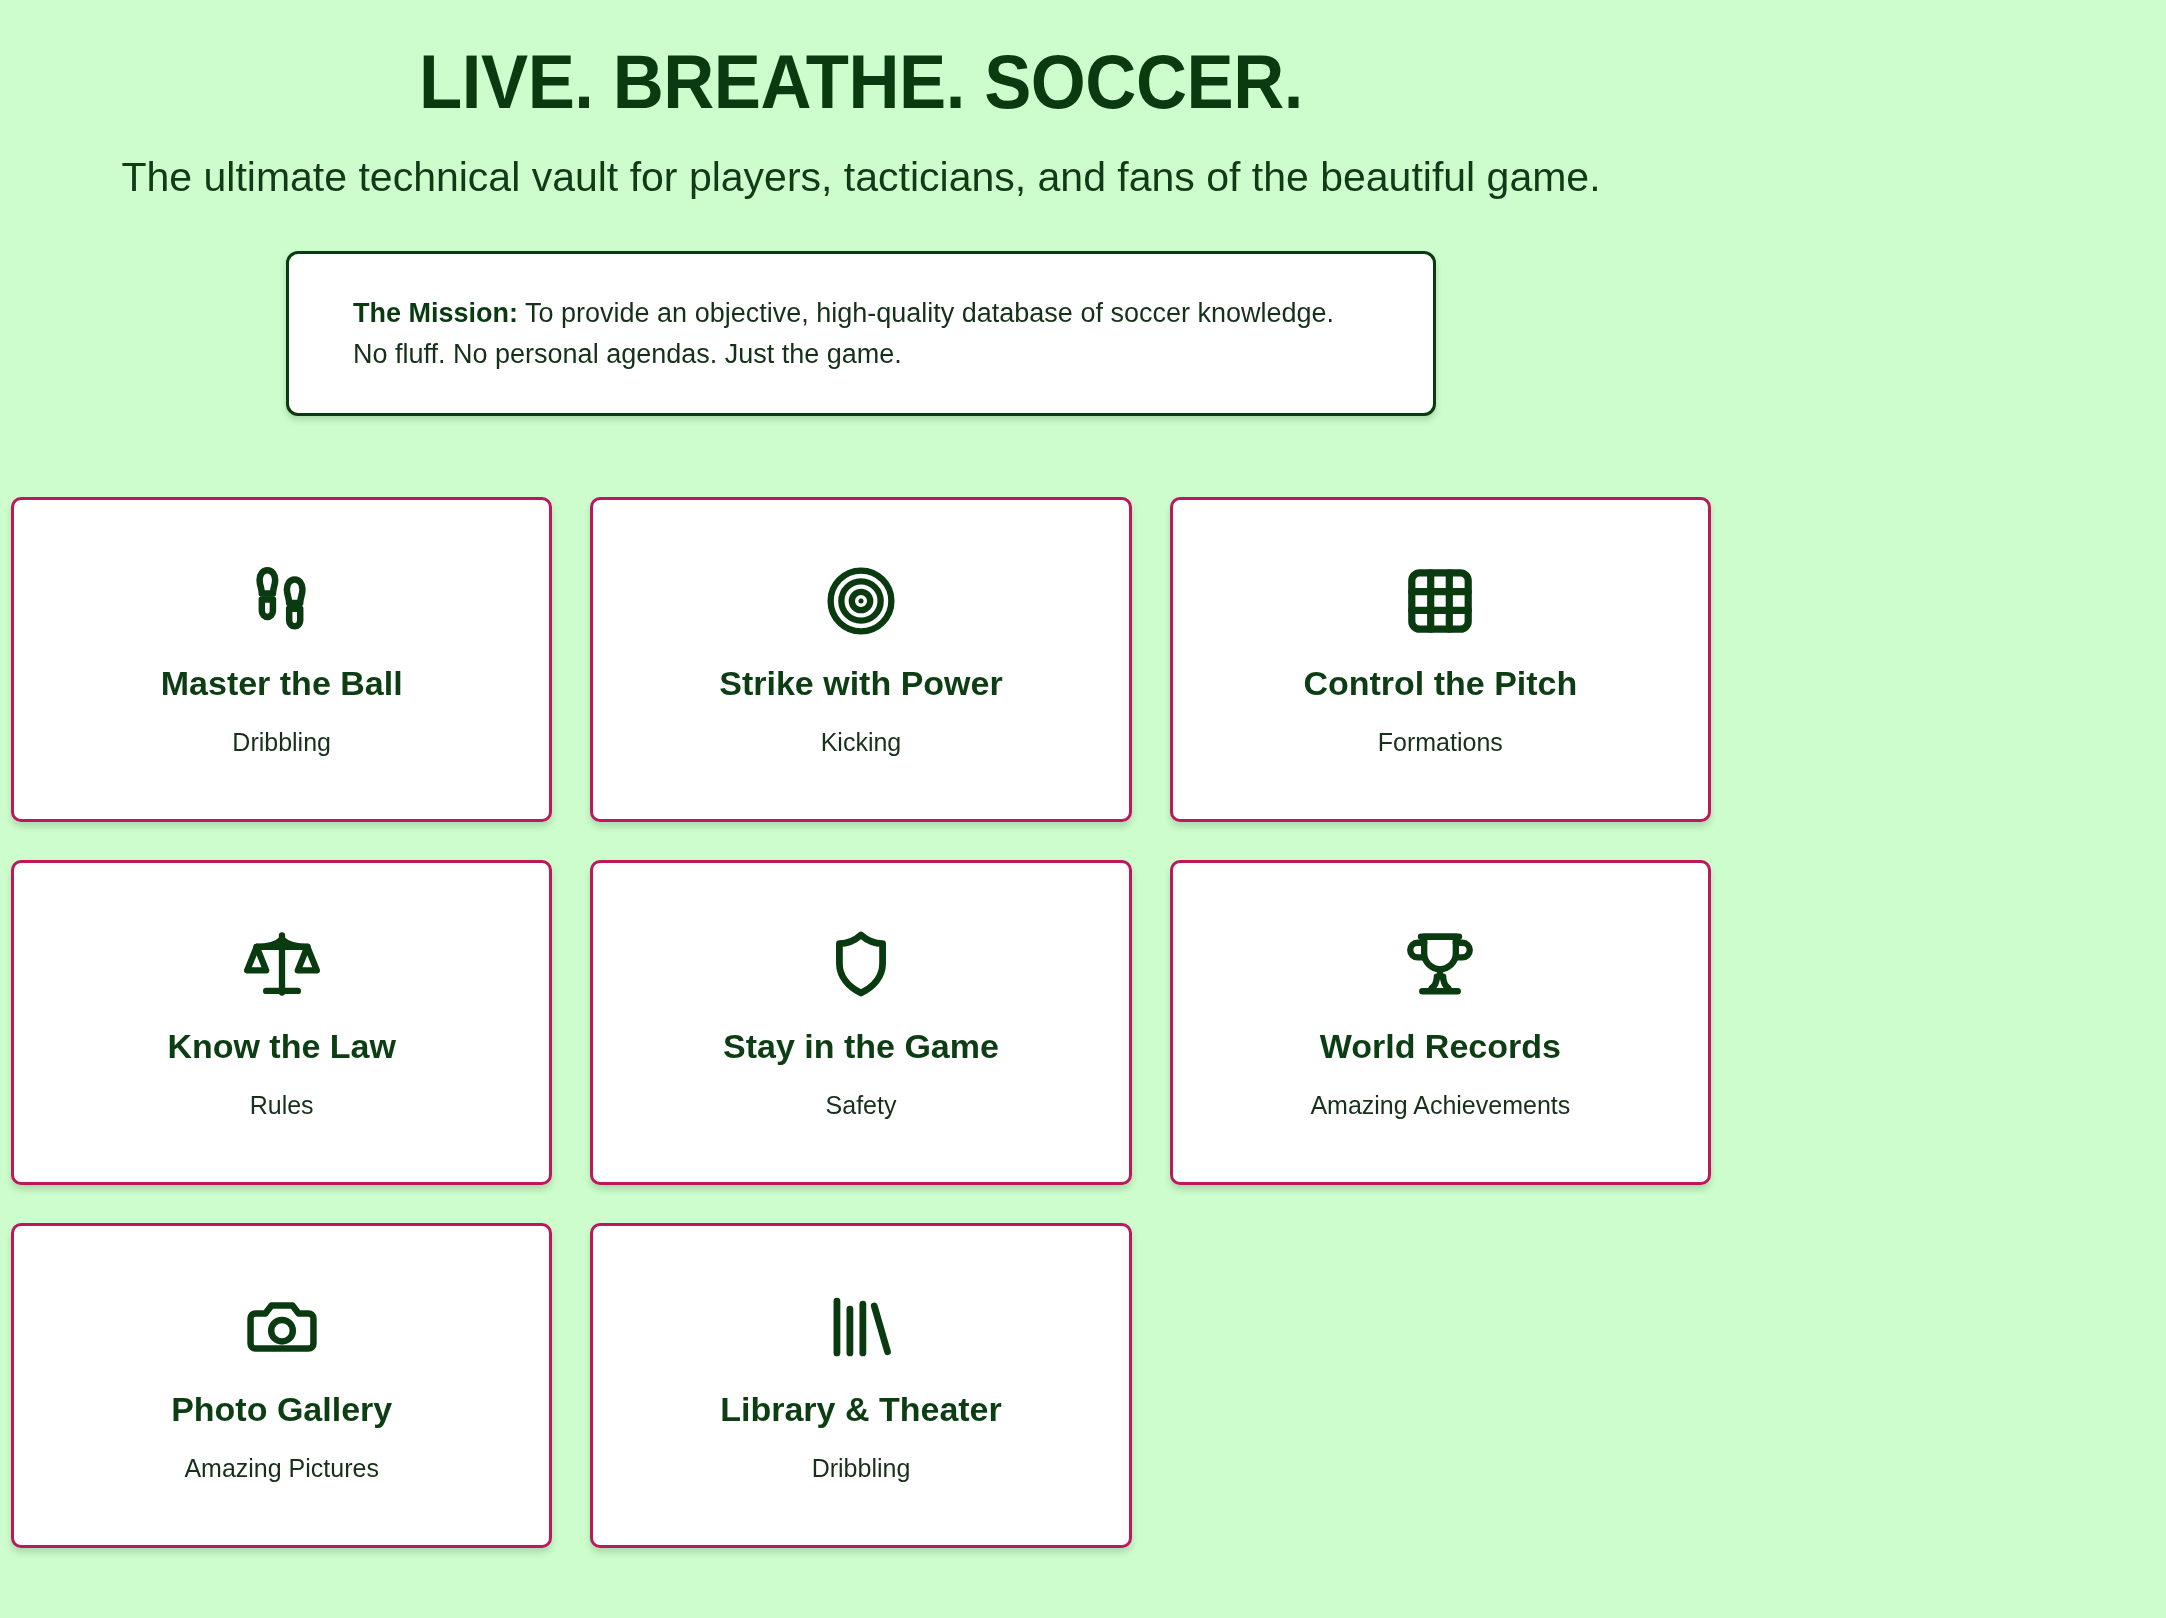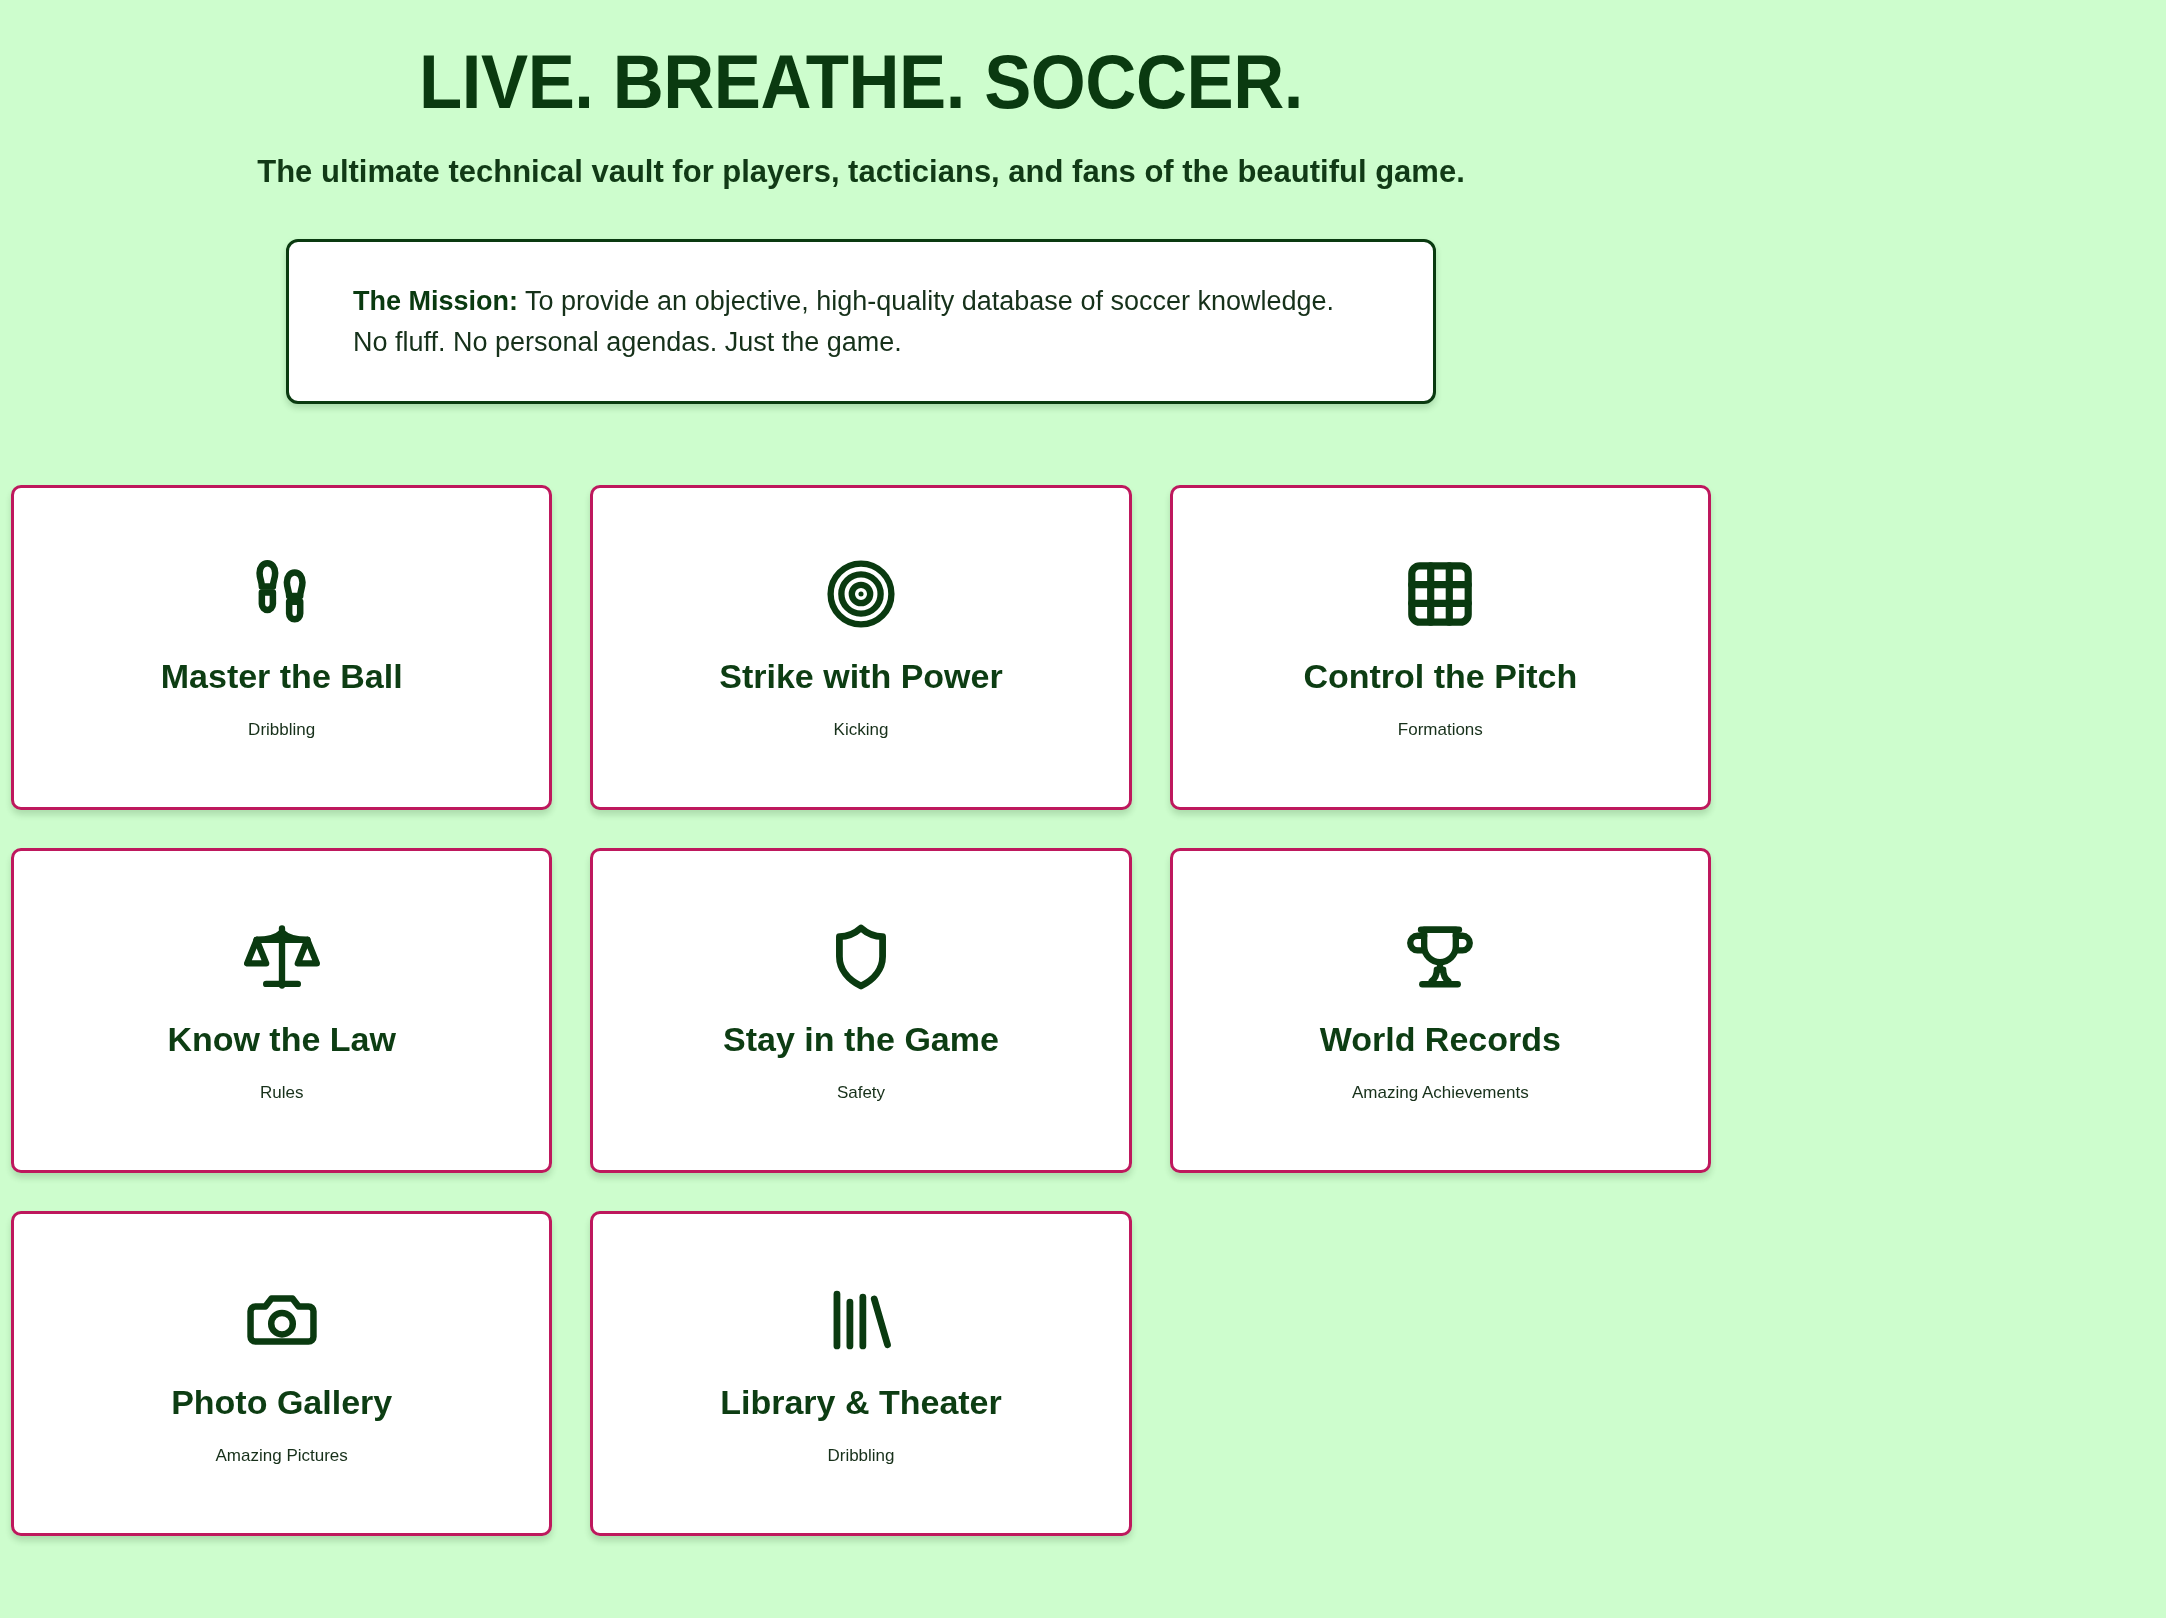--- a/index.html
+++ b/index.html
@@ -33,23 +33,23 @@
     line-height: 1.0;
     font-weight: 700;
     letter-spacing: -0.5px;
     color: #0a3a10;
     transform: scaleX(0.93);
     transform-origin: center;
   }
 
   .hero-subtitle {
     margin-top: 33px;
-    font-size: 31px;
+    font-size: 41px;
     line-height: 1.2;
-    font-weight: 700;
+    font-weight: 400;
     color: #113a16;
   }
 
   
   .mission-wrap {
     display: flex;
     justify-content: center;
     margin-top: 49px;
   }
 
@@ -118,21 +118,21 @@
   .card-title {
     font-size: 34px;
     font-weight: 700;
     color: #0d3d13;
     line-height: 1.15;
     text-align: center;
     margin-bottom: 24px;
   }
 
   .card-sub {
-    font-size: 17px;
+    font-size: 25px;
     font-weight: 400;
     color: #17301a;
     line-height: 1.2;
     text-align: center;
   }
 </style>
 </head>
 <body>
 
 <div class="page">

